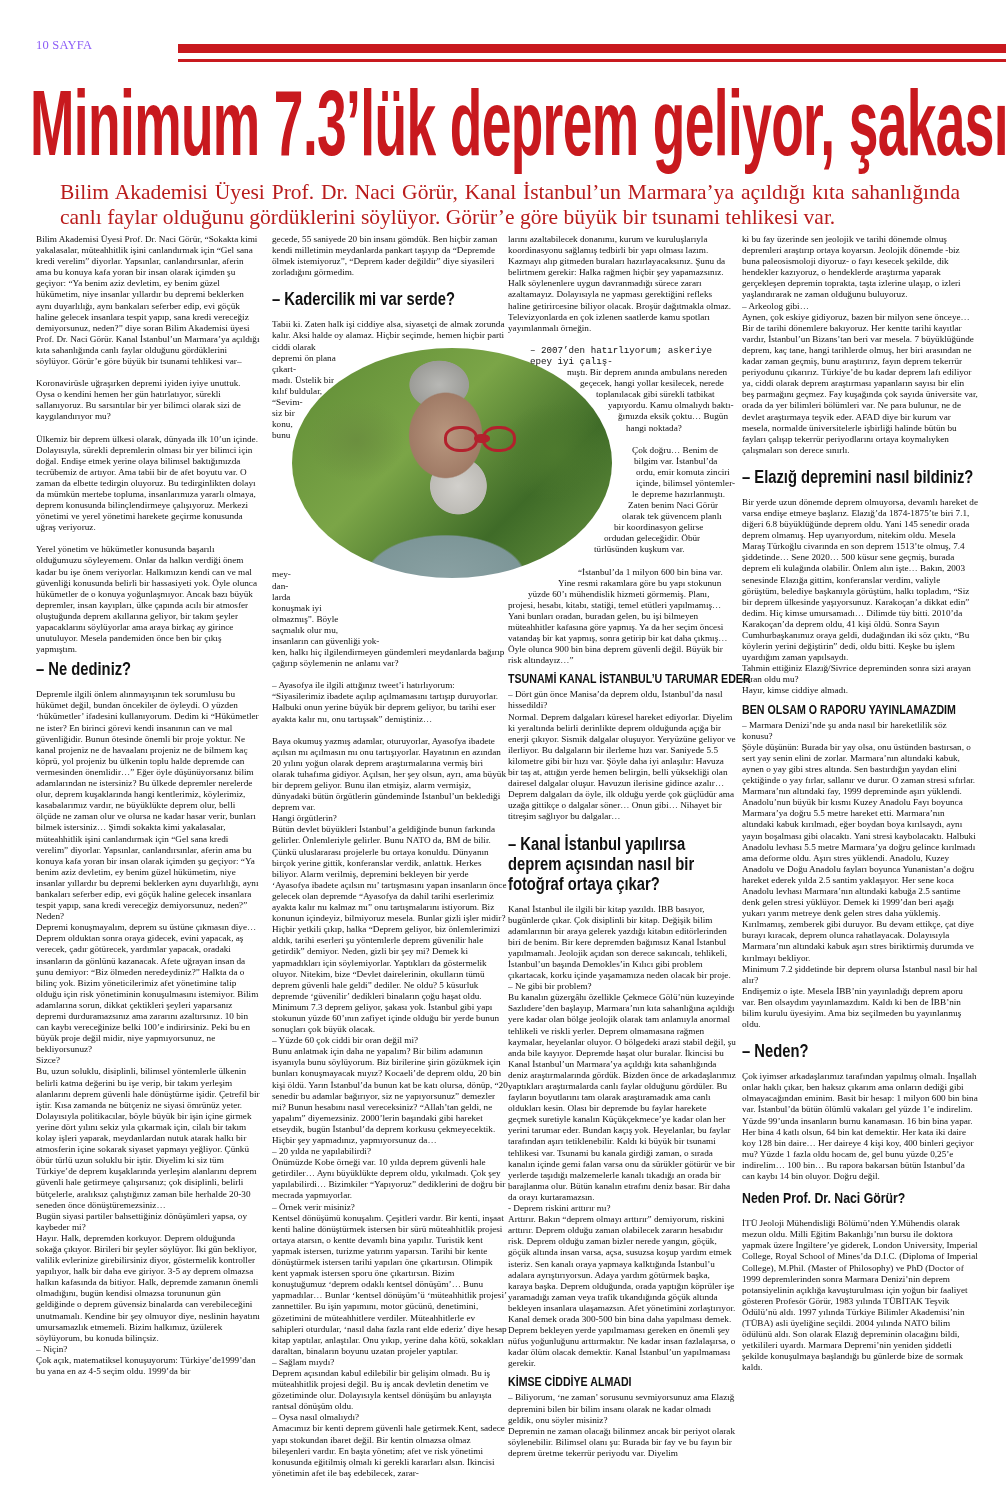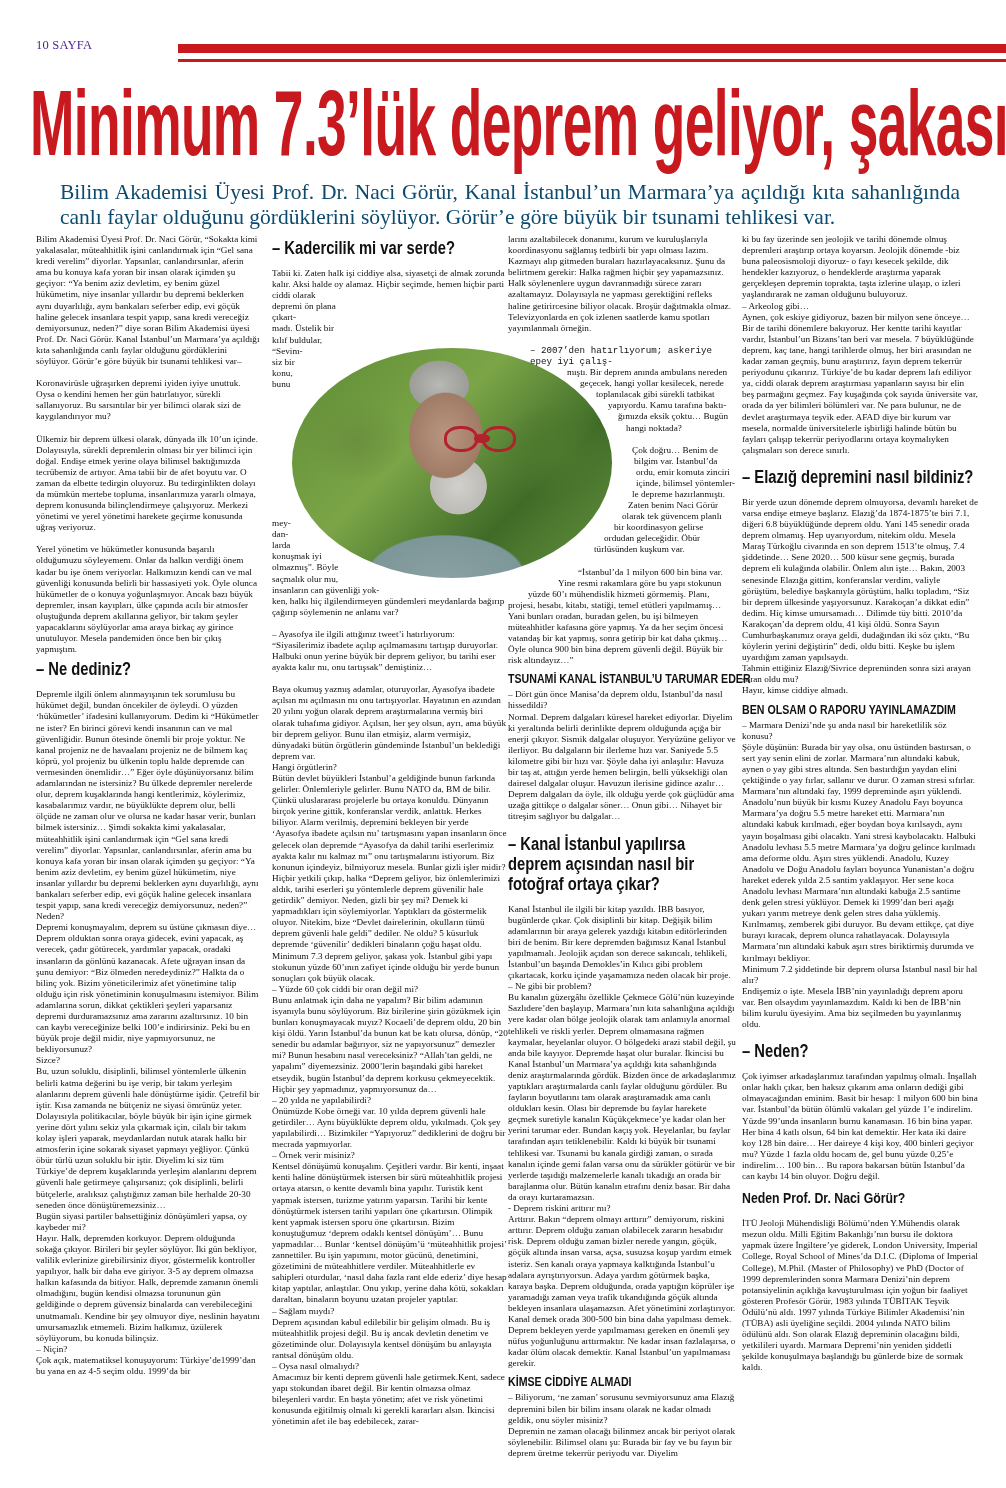--- a/index.html
+++ b/index.html
@@ -1,21 +1,21 @@
 <!DOCTYPE html>
 <html><head>
 <meta charset="utf-8">
 <style>
   html, body { margin: 0; padding: 0; background: #ffffff; }
   body { width: 1006px; height: 1488px; position: relative; overflow: hidden; font-family: "Liberation Serif", "DejaVu Serif", serif; color: #111; }
-  .page-label { position: absolute; left: 36px; top: 38px; font-size: 12.5px; color: #4c1d95; letter-spacing: 0.2px; }
+  .page-label { position: absolute; left: 36px; top: 38px; font-size: 12.5px; color: #8b5cf6; letter-spacing: 0.2px; }
   .rule-thick { position: absolute; left: 178px; top: 44px; width: 830px; height: 9px; background: #c8191e; }
   .rule-thin { position: absolute; left: 178px; top: 59px; width: 830px; height: 3px; background: #c8191e; }
   .headline { position: absolute; left: 30px; top: 66px; width: 950px; font-family: "Liberation Sans", "DejaVu Sans", sans-serif; font-weight: 700; font-size: 86px; line-height: 104px; color: #c8191e; white-space: nowrap; transform: scaleX(0.62) scaleY(1.08); transform-origin: left top; letter-spacing: -1px; }
-  .standfirst { position: absolute; left: 60px; top: 180px; width: 900px; font-size: 21.5px; line-height: 25px; color: #0c4a6e; text-align: justify; }
+  .standfirst { position: absolute; left: 60px; top: 180px; width: 900px; font-size: 21.5px; line-height: 25px; color: #b91c1c; text-align: justify; }
   .col { position: absolute; top: 234px; font-size: 9.2px; line-height: 11.1px; text-align: left; color: #111; }
   .col p { margin: 0 0 11px 0; }
   .col p.tight { margin: 0; }
   .col1 { left: 36px; width: 225px; }
   .col2 { left: 272px; width: 236px; }
   .col3 { left: 508px; width: 228px; }
   .col4 { left: 742px; width: 236px; }
   .subhead { font-family: "Liberation Sans", "DejaVu Sans", sans-serif; font-weight: 700; font-size: 18px; line-height: 20px; margin: 4px 0 10px 0; transform: scaleX(0.82); transform-origin: left center; white-space: nowrap; color: #111; }
   .subhead.wrap { white-space: normal; width: 120%; }
   .caps-head { font-family: "Liberation Sans", "DejaVu Sans", sans-serif; font-weight: 700; font-size: 12.5px; line-height: 15px; margin: 6px 0 2px 0; transform: scaleX(0.85); transform-origin: left center; white-space: nowrap; color: #111; }
@@ -64,20 +64,21 @@
   <p class="tight">Depremi konuşmayalım, deprem su üstüne çıkmasın diye… Deprem olduktan sonra oraya gidecek, evini yapacak, aş verecek, çadır götürecek, yardımlar yapacak, oradaki insanların da gönlünü kazanacak. Afete uğrayan insan da  şunu demiyor: “Biz ölmeden neredeydiniz?” Halkta da o bilinç yok. Bizim yöneticilerimiz afet yönetimine talip olduğu için risk yönetiminin konuşulmasını istemiyor. Bilim adamlarına sorun, dikkat çektikleri şeyleri yaparsanız depremi durduramazsınız ama zararını azaltırsınız. 10 bin can kaybı vereceğinize belki 100’e indirirsiniz. Peki bu en büyük proje değil midir, niye yapmıyorsunuz, ne bekliyorsunuz?</p>
   <p class="tight"> Sizce?</p>
   <p class="tight">Bu, uzun soluklu, disiplinli, bilimsel yöntemlerle ülkenin belirli katma değerini bu işe verip, bir takım yerleşim alanlarını deprem güvenli hale dönüştürme işidir. Çetrefil bir iştir. Kısa zamanda ne bütçeniz ne siyasi ömrünüz yeter. Dolayısıyla politikacılar, böyle büyük bir işin içine girmek yerine dört yılını sekiz yıla çıkarmak için, cilalı bir takım kolay işleri yaparak, meydanlardan nutuk atarak halkı bir atmosferin içine sokarak siyaset yapmayı yeğliyor. Çünkü öbür türlü uzun soluklu bir iştir. Diyelim ki siz tüm Türkiye’de deprem kuşaklarında yerleşim alanlarını deprem güvenli hale getirmeye çalışırsanız; çok disiplinli, belirli bütçelerle, aralıksız çalıştığınız zaman bile herhalde 20-30 seneden önce dönüştüremezsiniz…</p>
   <p class="tight"> Bugün siyasi partiler bahsettiğiniz dönüşümleri yapsa, oy kaybeder mi?</p>
   <p class="tight">Hayır. Halk, depremden korkuyor. Deprem olduğunda sokağa çıkıyor. Birileri bir şeyler söylüyor. İki gün bekliyor, valilik evlerinize girebilirsiniz diyor, göstermelik kontroller yapılıyor, halk bir daha eve giriyor. 3-5 ay deprem olmazsa halkın kafasında da bitiyor. Halk, depremde zamanın önemli olmadığını, bugün kendisi olmazsa torununun gün geldiğinde o deprem güvensiz binalarda can verebileceğini unutmamalı. Kendine bir şey olmuyor diye, neslinin hayatını umursamazlık etmemeli. Bizim halkımız, üzülerek söylüyorum, bu konuda bilinçsiz.</p>
   <p class="tight">– Niçin?</p>
   <p class="tight">Çok açık, matematiksel konuşuyorum: Türkiye’de1999’dan bu yana en az 4-5 seçim oldu. 1999’da bir</p>
 </div>
 
 <div class="col col2">
+  <p>gecede, 55 saniyede 20 bin insanı gömdük. Ben hiçbir zaman kendi milletimin meydanlarda pankart taşıyıp da “Depremde ölmek istemiyoruz”, “Deprem kader değildir” diye siyasileri zorladığını görmedim.</p>
   <div class="subhead">– Kadercilik mi var serde?</div>
   <p class="tight">Tabii ki. Zaten halk işi ciddiye alsa, siyasetçi de almak zorunda kalır. Aksi halde oy alamaz. Hiçbir seçimde, hemen hiçbir parti ciddi olarak</p>
   <div style="width:70px;">
     <div>depremi ön plana çıkart-</div>
     <div>madı. Üstelik bir</div>
     <div>kılıf buldular,</div>
     <div>“Sevim-</div>
     <div>siz bir</div>
     <div>konu,</div>
     <div>bunu</div>
@@ -109,21 +110,21 @@
   <p class="tight">Amacımız bir kenti deprem güvenli hale getirmek.Kent, sadece yapı stokundan ibaret değil. Bir kentin olmazsa olmaz bileşenleri vardır. En başta yönetim; afet ve risk yönetimi konusunda eğitilmiş olmalı ki gerekli kararları alsın. İkincisi yönetimin afet ile baş edebilecek, zarar-</p>
 </div>
 
 <div class="col col3">
   <p>larını azaltabilecek donanımı, kurum ve kuruluşlarıyla koordinasyonu sağlamış tedbirli bir yapı olması lazım. Kazmayı alıp gitmeden buraları hazırlayacaksınız. Şunu da belirtmem gerekir: Halka rağmen hiçbir şey yapamazsınız. Halk söylenenlere uygun davranmadığı sürece zararı azaltamayız. Dolayısıyla ne yapması gerektiğini refleks haline getirircesine biliyor olacak. Broşür dağıtmakla olmaz. Televizyonlarda en çok izlenen saatlerde kamu spotları yayımlanmalı örneğin.</p>
   <div style="text-align:right;">
     <div style="padding-left:22px;text-align:left;font-family:Liberation Mono, monospace;">– 2007’den hatırlıyorum; askeriye epey iyi çalış-</div>
     <div style="padding-left:50px;text-align:center;">mıştı. Bir deprem anında ambulans nereden</div>
     <div style="padding-left:72px;text-align:left;">geçecek, hangi yollar kesilecek, nerede</div>
     <div style="padding-left:88px;text-align:left;">toplanılacak gibi sürekli tatbikat</div>
-    <div style="padding-left:100px;text-align:left;">yapıyordu. Kamu tarafına baktı-</div>
+    <div style="padding-left:100px;text-align:left;">yapıyordu. Kamu olmalıydı baktı-</div>
     <div style="padding-left:110px;text-align:left;">ğımızda eksik çoktu… Bugün</div>
     <div style="padding-left:118px;text-align:left;">hangi noktada?</div>
   </div>
   <div style="height:11px;"></div>
   <div>
     <div style="padding-left:124px;">Çok doğru… Benim de</div>
     <div style="padding-left:126px;">bilgim var. İstanbul’da</div>
     <div style="padding-left:128px;">ordu, emir komuta zinciri</div>
     <div style="padding-left:128px;">içinde, bilimsel yöntemler-</div>
     <div style="padding-left:124px;">le depreme hazırlanmıştı.</div>

